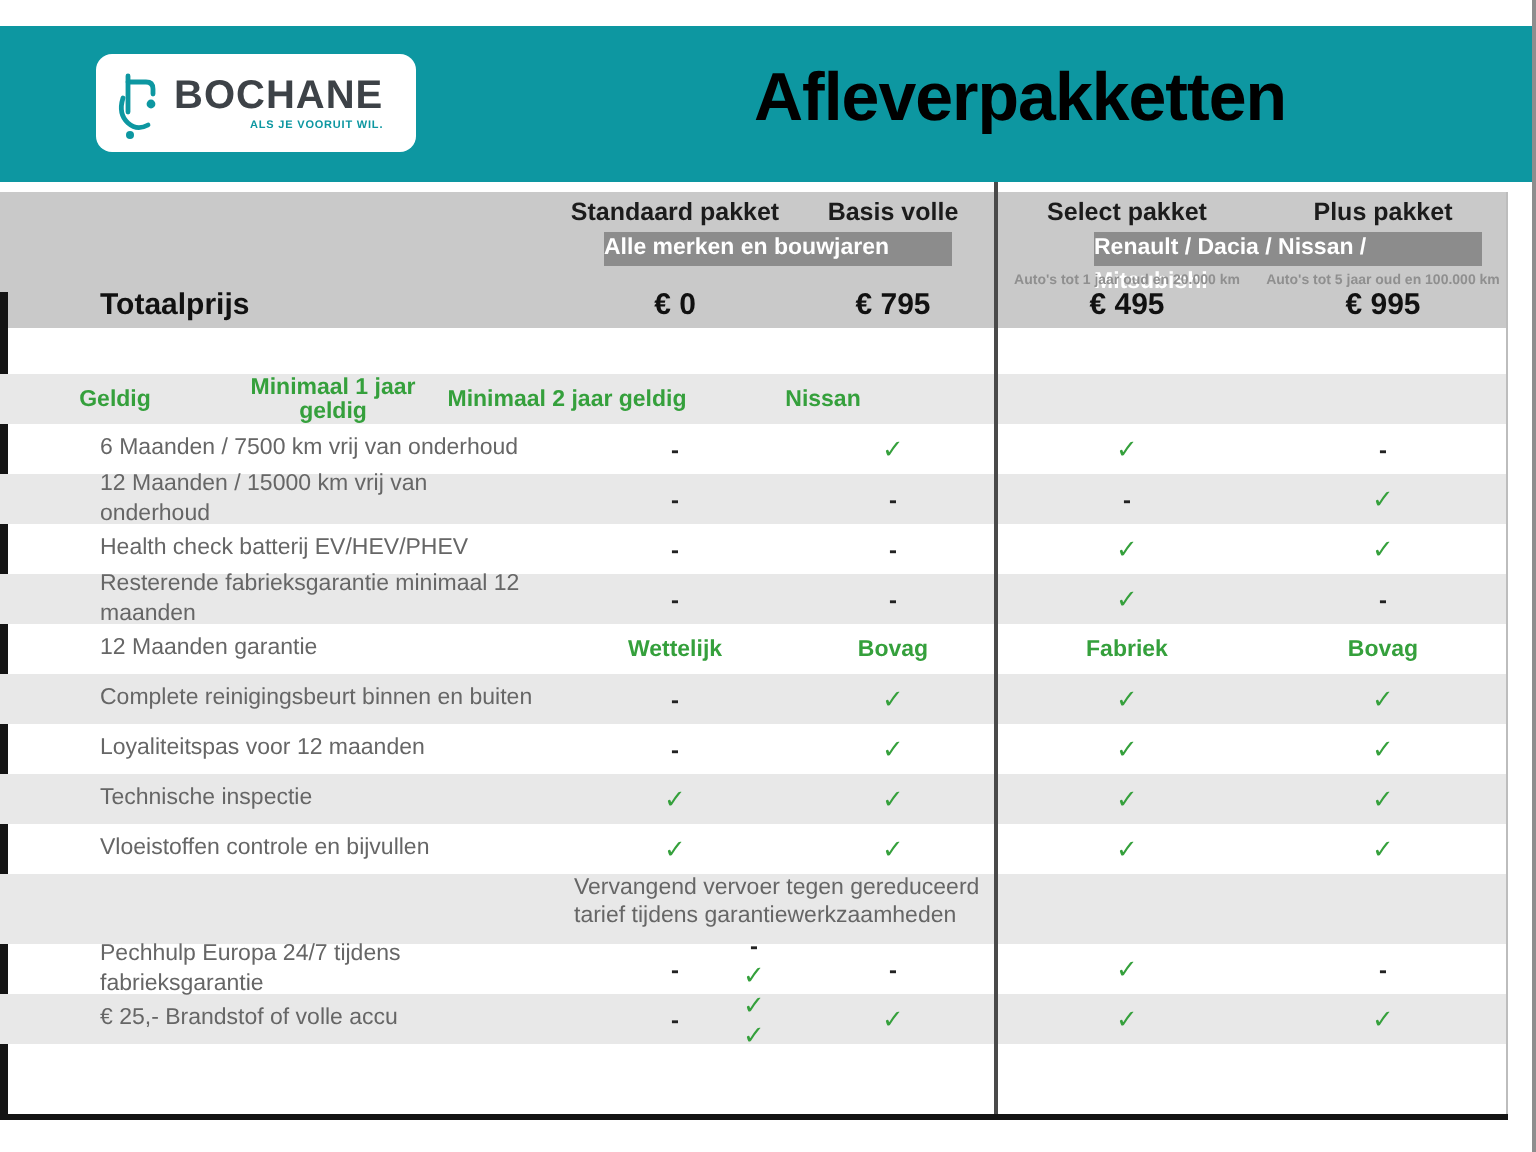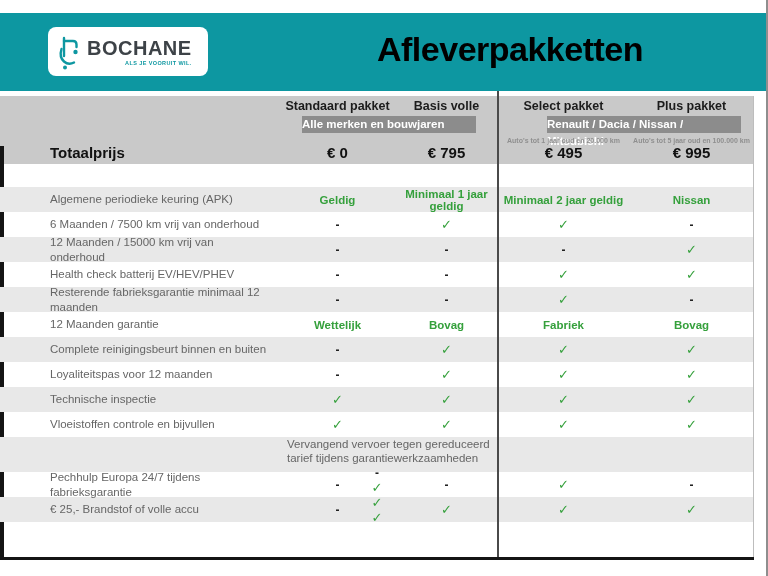--- a/index.html
+++ b/index.html
@@ -110,21 +110,20 @@
       <div class="w-c0 price">€ 0</div>
       <div class="w-c1 price">€ 795</div>
       <div class="w-c2 price">€ 495</div>
       <div class="w-c3 price">€ 995</div>
     </div>
   </div>
 
   <div class="black-left-line"></div>
   <div class="rows">
       <div class="frow gray">
-        <div class="cell label">Algemene periodieke keuring (APK)</div>
         <div class="cell val c0 green-text">Geldig</div>
         <div class="cell val c1 green-text">Minimaal 1 jaar geldig</div>
         <div class="cell val c2 green-text">Minimaal 2 jaar geldig</div>
         <div class="cell val c3 green-text">Nissan</div>
       </div>
       <div class="frow white">
         <div class="cell label">6 Maanden / 7500 km vrij van onderhoud</div>
         <div class="cell val c0 dash">-</div>
         <div class="cell val c1 check">✓</div>
         <div class="cell val c2 check">✓</div>

